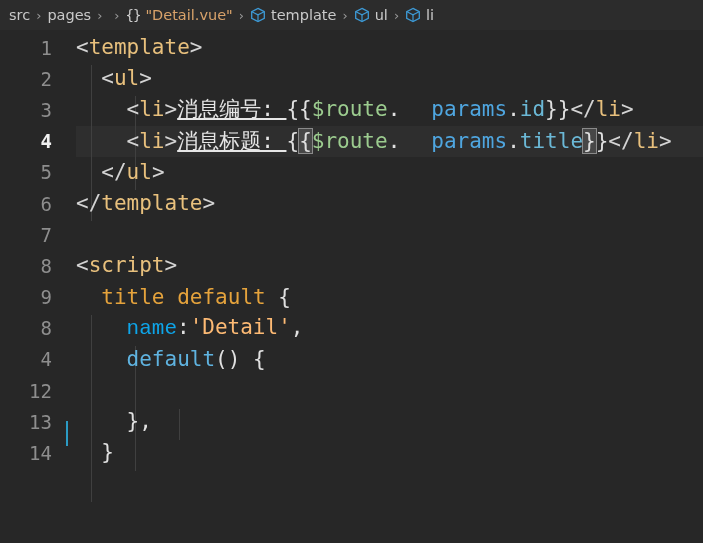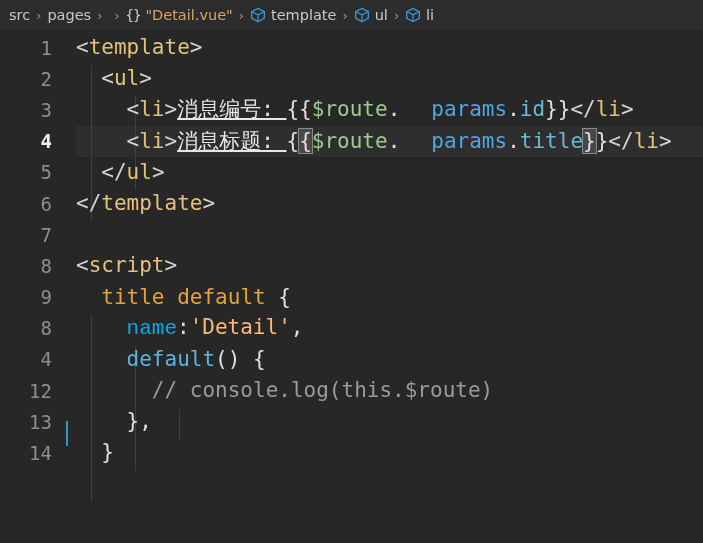--- a/index.html
+++ b/index.html
@@ -232,19 +232,19 @@
         <div class="line"><div class="gutter">2</div><div class="changebar"></div><div class="content"><span class="t-punct">  &lt;</span><span class="t-tag">ul</span><span class="t-punct">&gt;</span></div></div>
         <div class="line"><div class="gutter">3</div><div class="changebar mod"></div><div class="content"><span class="t-punct">    &lt;</span><span class="t-tag">li</span><span class="t-punct">&gt;</span><span class="t-text">消息编号: </span><span class="t-white">{{</span><span class="t-green">$route</span><span class="t-white">.</span><span class="t-blue">params</span><span class="t-white">.</span><span class="t-cyan">id</span><span class="t-white">}}</span><span class="t-punct">&lt;/</span><span class="t-tag">li</span><span class="t-punct">&gt;</span></div></div>
         <div class="line active"><div class="gutter">4</div><div class="changebar mod"></div><div class="content"><span class="t-punct">    &lt;</span><span class="t-tag">li</span><span class="t-punct">&gt;</span><span class="t-text">消息标题: </span><span class="t-white">{</span><span class="t-white bracket-match">{</span><span class="t-green">$route</span><span class="t-white">.</span><span class="t-blue">params</span><span class="t-white">.</span><span class="t-cyan">title</span><span class="t-white bracket-match">}</span><span class="t-white">}</span><span class="t-punct">&lt;/</span><span class="t-tag">li</span><span class="t-punct">&gt;</span></div></div>
         <div class="line"><div class="gutter">5</div><div class="changebar"></div><div class="content"><span class="t-punct">  &lt;/</span><span class="t-tag">ul</span><span class="t-punct">&gt;</span></div></div>
         <div class="line"><div class="gutter">6</div><div class="changebar"></div><div class="content"><span class="t-punct">&lt;/</span><span class="t-tag">template</span><span class="t-punct">&gt;</span></div></div>
         <div class="line"><div class="gutter">7</div><div class="changebar"></div><div class="content"></div></div>
         <div class="line"><div class="gutter">8</div><div class="changebar"></div><div class="content"><span class="t-punct">&lt;</span><span class="t-tag">script</span><span class="t-punct">&gt;</span></div></div>
         <div class="line"><div class="gutter">9</div><div class="changebar"></div><div class="content"><span class="t-punct">  </span><span class="t-orange">title</span><span class="t-punct"> </span><span class="t-orange">default</span><span class="t-punct"> </span><span class="t-white">{</span></div></div>
         <div class="line"><div class="gutter">8</div><div class="changebar"></div><div class="content"><span class="t-punct">    </span><span class="t-lav">name</span><span class="t-white">:</span><span class="t-str">'Detail'</span><span class="t-white">,</span></div></div>
         <div class="line"><div class="gutter">4</div><div class="changebar"></div><div class="content"><span class="t-punct">    </span><span class="t-fn">default</span><span class="t-white">()</span><span class="t-punct"> </span><span class="t-white">{</span></div></div>
-        <div class="line"><div class="gutter">12</div><div class="changebar mod"></div><div class="content"><span class="t-punct">      </span><span class="t-comment">// console.log(this.$route)</span></div></div>
+        <div class="line"><div class="gutter">12</div><div class="changebar mod"></div><div class="content"><span class="t-punct">      </span></div></div>
         <div class="line"><div class="gutter">13</div><div class="changebar"></div><div class="content"><span class="t-punct">    </span><span class="t-white">},</span></div></div>
         <div class="line"><div class="gutter">14</div><div class="changebar"></div><div class="content"><span class="t-punct">  </span><span class="t-white">}</span></div></div>
       </div>
   </div>
 
 </div>
 
 </body></html>

